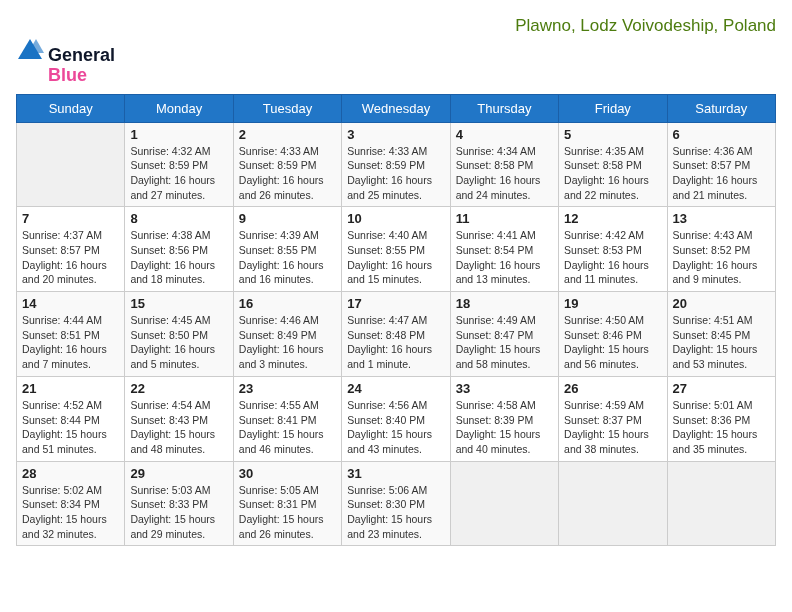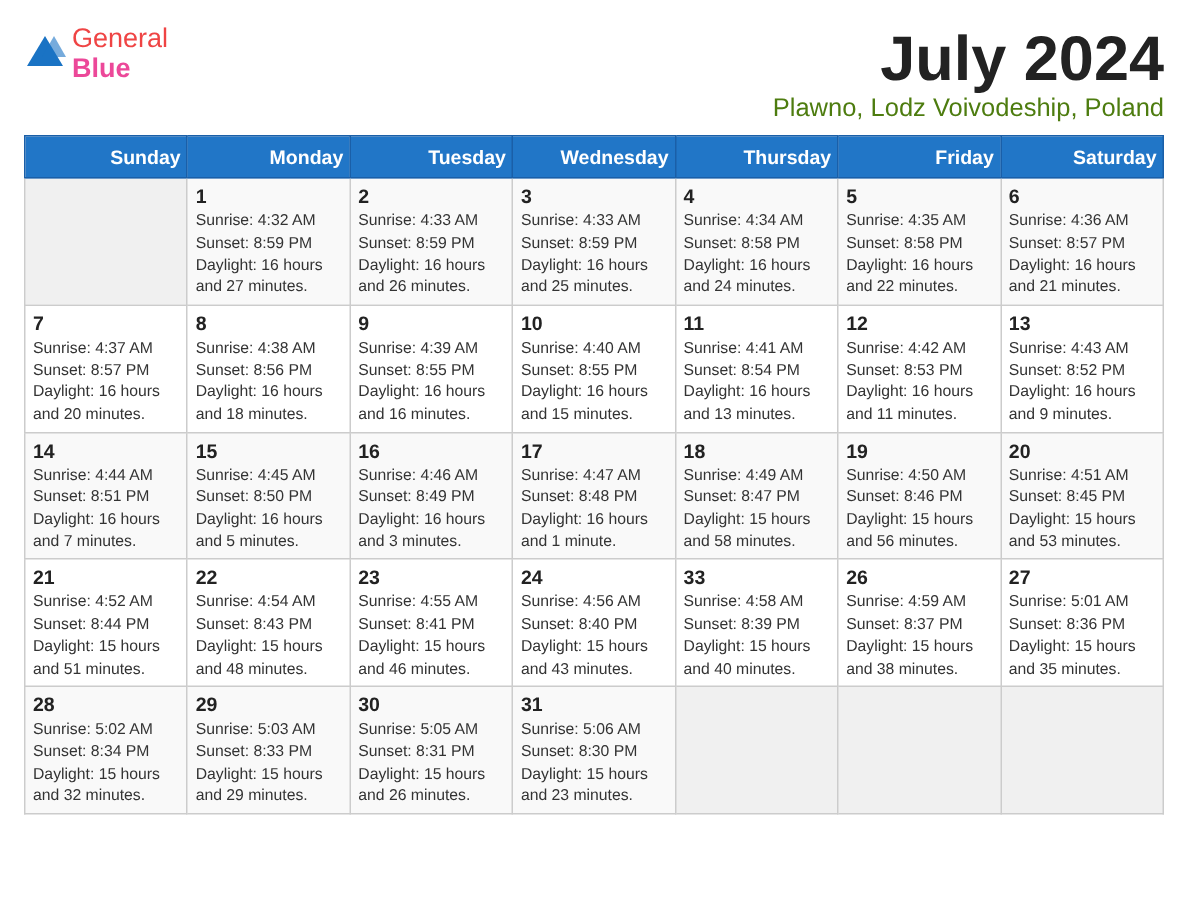--- a/index.html
+++ b/index.html
@@ -21,22 +21,23 @@
       align-items: center;
       gap: 4px;
     }
     .logo-text {
       display: flex;
       flex-direction: column;
       line-height: 1.1;
     }
     .logo-general {
       font-size: 18px;
-      font-weight: normal;
-      color: #ef4444;
+      font-weight: bold;
+      color: #0f172a;
+      margin-top: 30px;
     }
     .logo-blue {
       font-size: 18px;
       font-weight: bold;
       color: #ec4899;
     }
     .logo-icon {
       width: 28px;
       height: 28px;
     }
@@ -55,23 +56,23 @@
     }
     table {
       width: 100%;
       border-collapse: collapse;
       font-size: 11px;
     }
     thead tr th {
       background-color: #2176c7;
       color: #fff;
       padding: 6px 4px;
-      text-align: right;
+      text-align: center;
       font-size: 13px;
-      font-weight: bold;
+      font-weight: normal;
       border: 1px solid #1a5fa8;
     }
     tbody tr td {
       border: 1px solid #ccc;
       vertical-align: top;
       padding: 4px 5px;
       min-height: 80px;
       width: calc(100% / 7);
     }
     tbody tr:nth-child(odd) td {
@@ -104,21 +105,20 @@
     <svg class="logo-icon" viewBox="0 0 28 28">
       <polygon points="14,2 26,22 2,22" fill="#1a73c4"></polygon>
       <polygon points="20,2 28,16 12,16" fill="#1a73c4" opacity="0.6"></polygon>
     </svg>
     <div class="logo-text">
       <span class="logo-general">General</span>
       <span class="logo-blue">Blue</span>
     </div>
   </div>
   <div class="title-area">
-    <div class="month-title">July 2024</div>
     <div class="location-title">Plawno, Lodz Voivodeship, Poland</div>
   </div>
 </div>
 
 <table>
   <thead>
     <tr>
     <th>Sunday</th>
         <th>Monday</th>
         <th>Tuesday</th>

